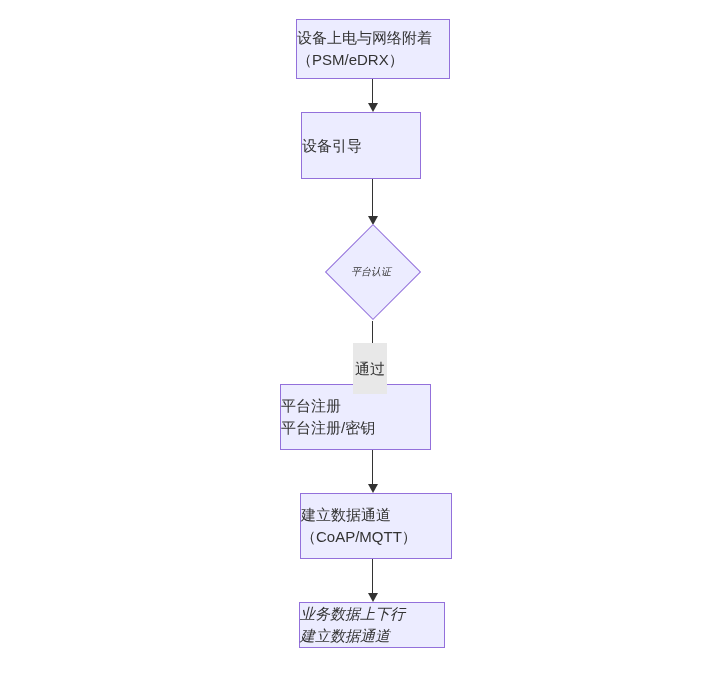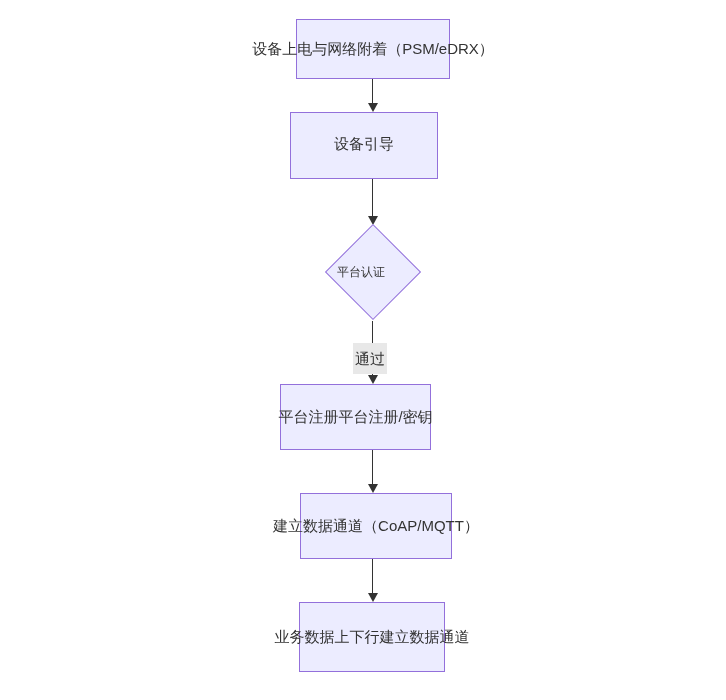--- a/index.html
+++ b/index.html
@@ -13,61 +13,61 @@
   html,body{margin:0;padding:0;}
   body{
     width:726px;height:700px;background:var(--canvas-bg);
     font-family:"Liberation Sans","DejaVu Sans",sans-serif;
   }
   .canvas{position:relative;width:726px;height:700px;overflow:hidden;}
   .node-box{
     position:absolute;box-sizing:border-box;
     background:var(--node-fill);
     border:1px solid var(--node-border);
-    display:flex;flex-direction:row;align-items:center;justify-content:center;
+    display:flex;flex-direction:column;align-items:flex-start;justify-content:center;
     color:var(--text-color);font-size:15px;line-height:22px;text-align:center;
     white-space:nowrap;
   }
   .edge-line{position:absolute;width:1px;background:var(--edge-color);}
   .arrow-head{
     position:absolute;width:0;height:0;
     border-left:5px solid transparent;border-right:5px solid transparent;
     border-top:9px solid var(--edge-color);
   }
   .diamond-shape{
     position:absolute;box-sizing:border-box;
     width:68px;height:68px;left:339px;top:238px;
     background:var(--node-fill);
     border:1px solid var(--node-border);
     transform:rotate(45deg);
   }
   .diamond-label{
-    position:absolute;left:310px;top:263px;width:102px;
-    color:var(--text-color);font-size:12px;line-height:18px;text-align:center;
+    position:absolute;left:320px;top:263px;width:102px;
+    color:var(--text-color);font-size:10px;line-height:18px;text-align:center;font-style:italic;
   }
   .edge-label{
     position:absolute;left:353px;top:343px;
     background:var(--edge-label-bg);color:var(--text-color);
-    font-size:15px;line-height:19px;padding:6px 2px;z-index:2;
+    font-size:15px;line-height:19px;padding:16px 2px;z-index:2;
   }
 </style>
 </head>
 <body>
 
 <div class="canvas">
 
   <div class="node-box" style="left:296px;top:19px;width:154px;height:60px;">
     <div>设备上电与网络附着</div>
     <div>（PSM/eDRX）</div>
   </div>
 
   <div class="edge-line" style="left:372px;top:79px;height:25px;"></div>
   <div class="arrow-head" style="left:368px;top:103px;"></div>
 
-  <div class="node-box" style="left:290px;top:112px;width:148px;height:67px;font-family:Liberation Mono, monospace;">
+  <div class="node-box" style="left:301px;top:112px;width:120px;height:67px;">
     <div>设备引导</div>
   </div>
 
   <div class="edge-line" style="left:372px;top:179px;height:38px;"></div>
   <div class="arrow-head" style="left:368px;top:216px;"></div>
 
   <div class="diamond-shape"></div>
   <div class="diamond-label">平台认证</div>
 
   <div class="edge-line" style="left:372px;top:321px;height:55px;"></div>
@@ -83,18 +83,18 @@
   <div class="arrow-head" style="left:368px;top:484px;"></div>
 
   <div class="node-box" style="left:300px;top:493px;width:152px;height:66px;">
     <div>建立数据通道</div>
     <div>（CoAP/MQTT）</div>
   </div>
 
   <div class="edge-line" style="left:372px;top:559px;height:35px;"></div>
   <div class="arrow-head" style="left:368px;top:593px;"></div>
 
-  <div class="node-box" style="left:299px;top:602px;width:146px;height:70px;">
+  <div class="node-box" style="left:299px;top:602px;width:146px;height:46px;font-style:italic;">
     <div>业务数据上下行</div>
     <div>建立数据通道</div>
   </div>
 
 </div>
 
 </body></html>

